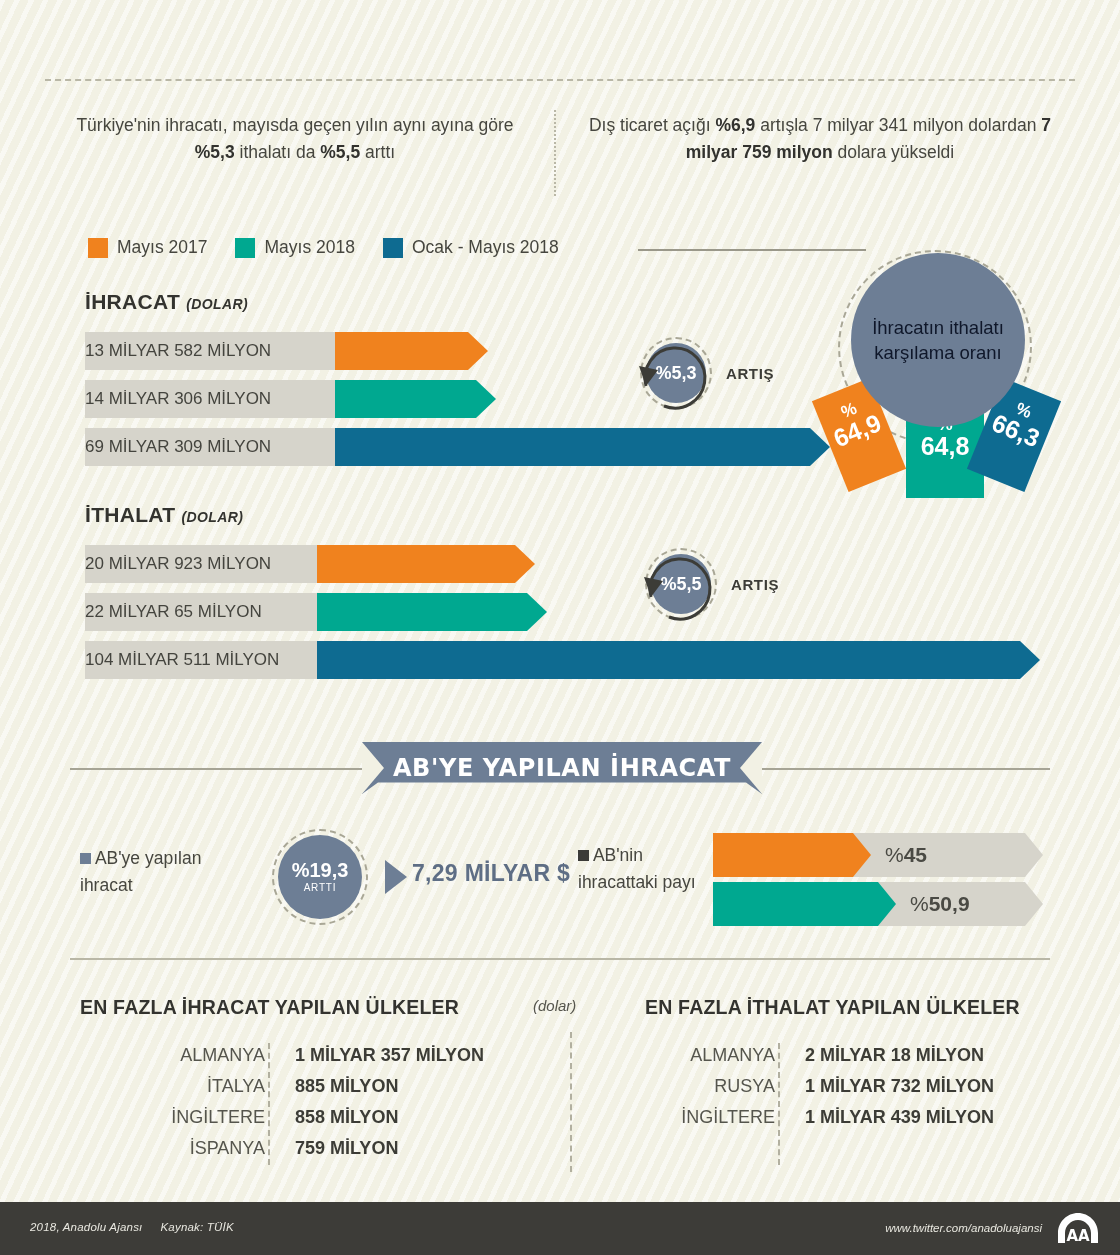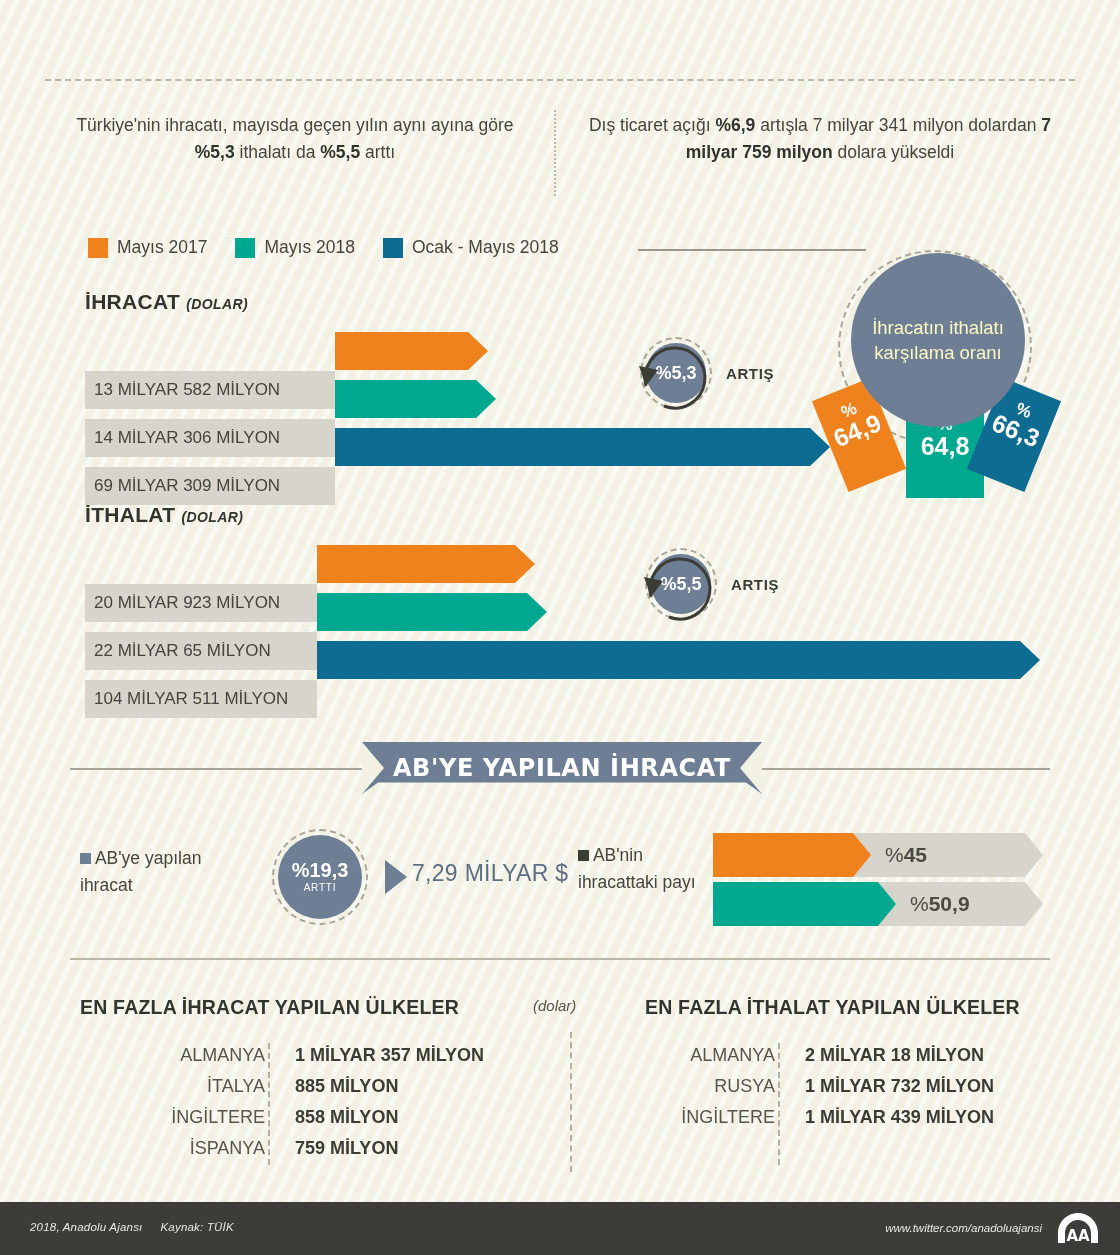--- a/index.html
+++ b/index.html
@@ -58,22 +58,22 @@
 
   
   .sec-head{position:absolute;font-size:21px;font-weight:bold;color:#33332f;letter-spacing:.3px;}
   .sec-head .unit{font-size:14px;font-style:italic;font-weight:bold;letter-spacing:.4px;}
 
   
   .barrow{position:absolute;height:38px;}
   .barlabel{
     position:absolute;left:0;top:0;height:38px;
     background:#d6d4cb;display:flex;align-items:center;
-    padding-left:9px;box-sizing:border-box;
-    font-size:17px;color:#44443e;white-space:nowrap;margin-top:39px;
+    padding-left:0;box-sizing:border-box;
+    font-size:17px;color:#44443e;white-space:nowrap;
   }
   .barfill{position:absolute;top:0;height:38px;}
   .barfill .body{position:absolute;left:0;top:0;height:38px;}
   .barfill .head{
     position:absolute;top:0;width:0;height:0;
     border-top:19px solid transparent;border-bottom:19px solid transparent;
   }
 
   
   .artis-wrap{position:absolute;display:flex;align-items:center;gap:14px;}
@@ -92,21 +92,21 @@
   .curve-arrow{position:absolute;pointer-events:none;}
 
   
   #rosette{position:absolute;left:835px;top:248px;width:220px;height:240px;}
   #rosette-ring{
     position:absolute;left:3px;top:2px;width:194px;height:194px;
     border-radius:50%;border:2px dashed #a9a796;box-sizing:border-box;
   }
   #rosette-circle{
     position:absolute;left:16px;top:5px;width:174px;height:174px;border-radius:50%;
-    background:#6d7e95;color:#fef9c3;
+    background:#6d7e95;color:#0f172a;
     display:flex;align-items:center;justify-content:center;text-align:center;
     font-size:18.5px;line-height:25px;
     z-index:3;
   }
   .ribbon{position:absolute;color:#fff;text-align:center;font-weight:bold;z-index:2;}
   .ribbon .pct{display:block;font-size:17px;font-weight:bold;line-height:17px;}
   .ribbon .num{display:block;font-size:25px;font-weight:bold;line-height:26px;}
 
   
   #banner-wrap{position:absolute;left:70px;top:742px;width:980px;height:54px;}
@@ -325,21 +325,21 @@
       <div class="inner" style="width:84px;height:84px;flex-direction:column;line-height:1.05;">
         <span style="font-size:20px;font-weight:bold;">%19,3</span>
         <span style="font-size:10px;font-weight:normal;letter-spacing:.8px;margin-top:2px;">ARTTI</span>
       </div>
     </div>
   </div>
 
   <svg class="abs" style="left:383px;top:858px;" width="26" height="38">
     <path d="M2 2 L24 19 L2 36 Z" fill="#6d7e95"></path>
   </svg>
-  <div class="abs" style="left:412px;top:860px;font-size:23px;font-weight:normal;color:#5e6e85;letter-spacing:.3px;">7,29 MİLYAR $</div>
+  <div class="abs" style="left:412px;top:860px;font-size:23px;font-weight:bold;color:#5e6e85;letter-spacing:.3px;">7,29 MİLYAR $</div>
 
   <div class="abs" style="left:578px;top:842px;width:130px;font-size:17.5px;line-height:27px;color:#46463f;">
     <span class="bullet-dark"></span>
     <span>AB'nin ihracattaki payı</span>
   </div>
 
   <div class="pct-bar" style="left:713px;top:833px;width:330px;">
     <div class="pct-track" style="width:312px;"></div>
     <div class="pct-track-head" style="left:312px;"></div>
     <div class="pct-fill" style="width:140px;background:#f0821e;"></div>

